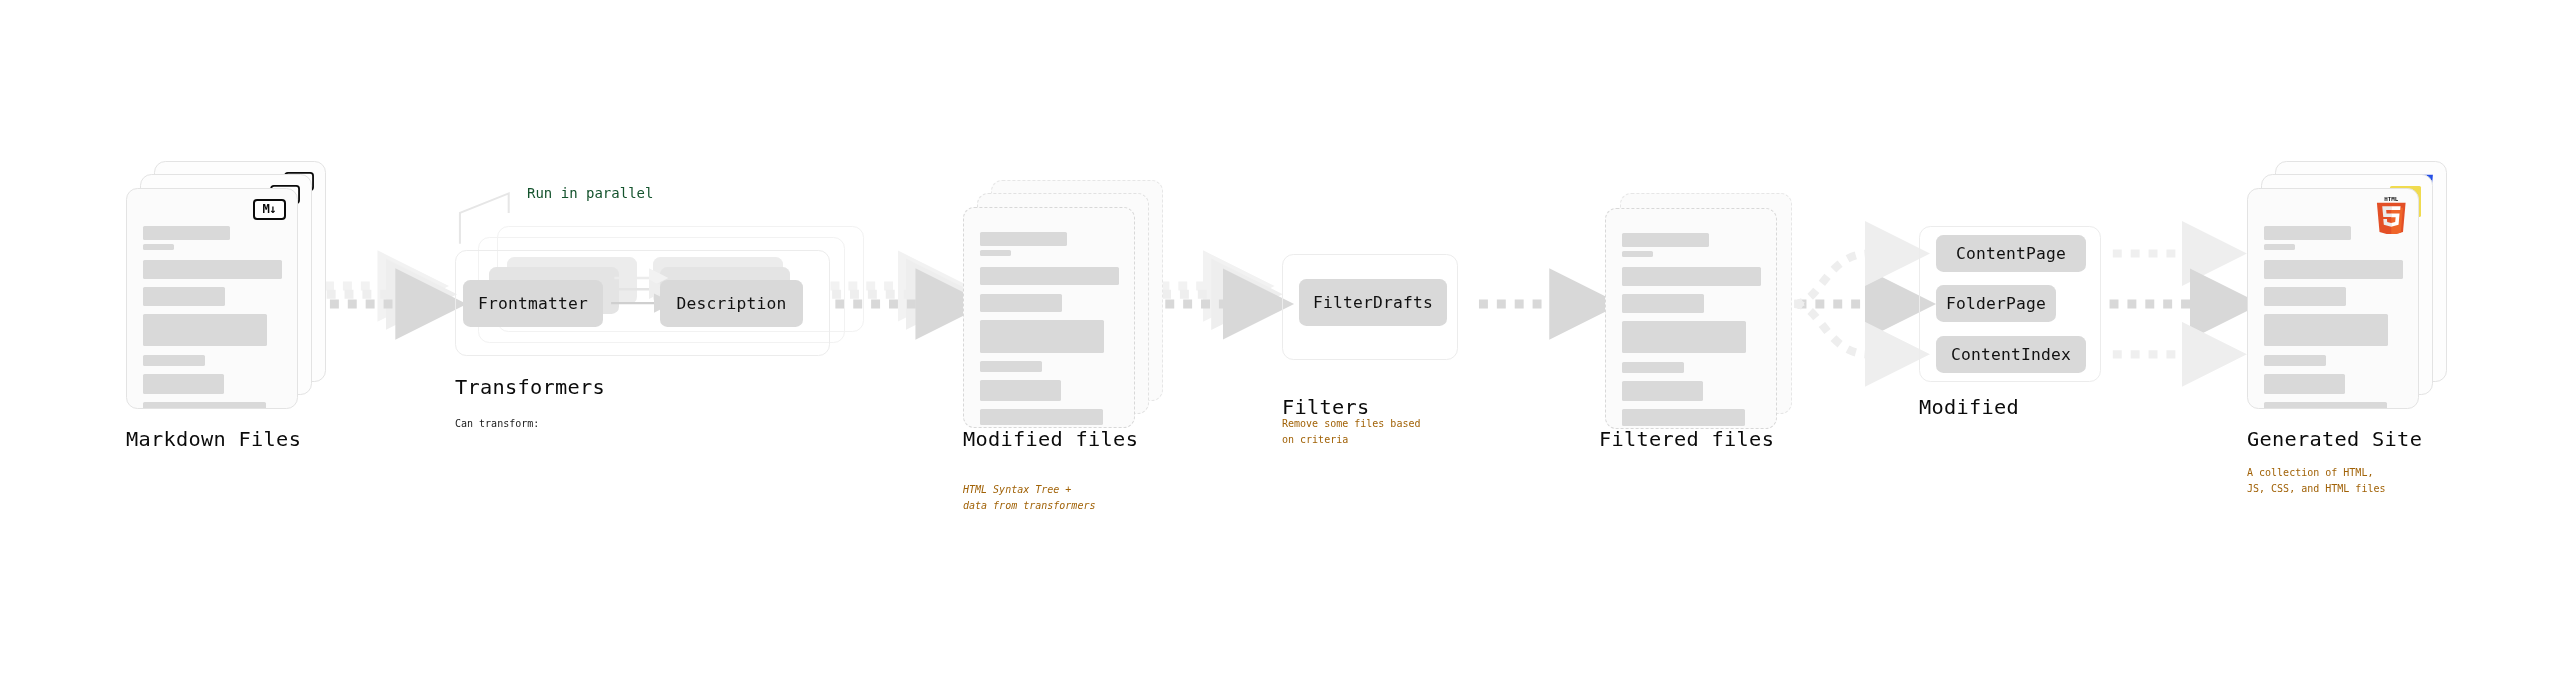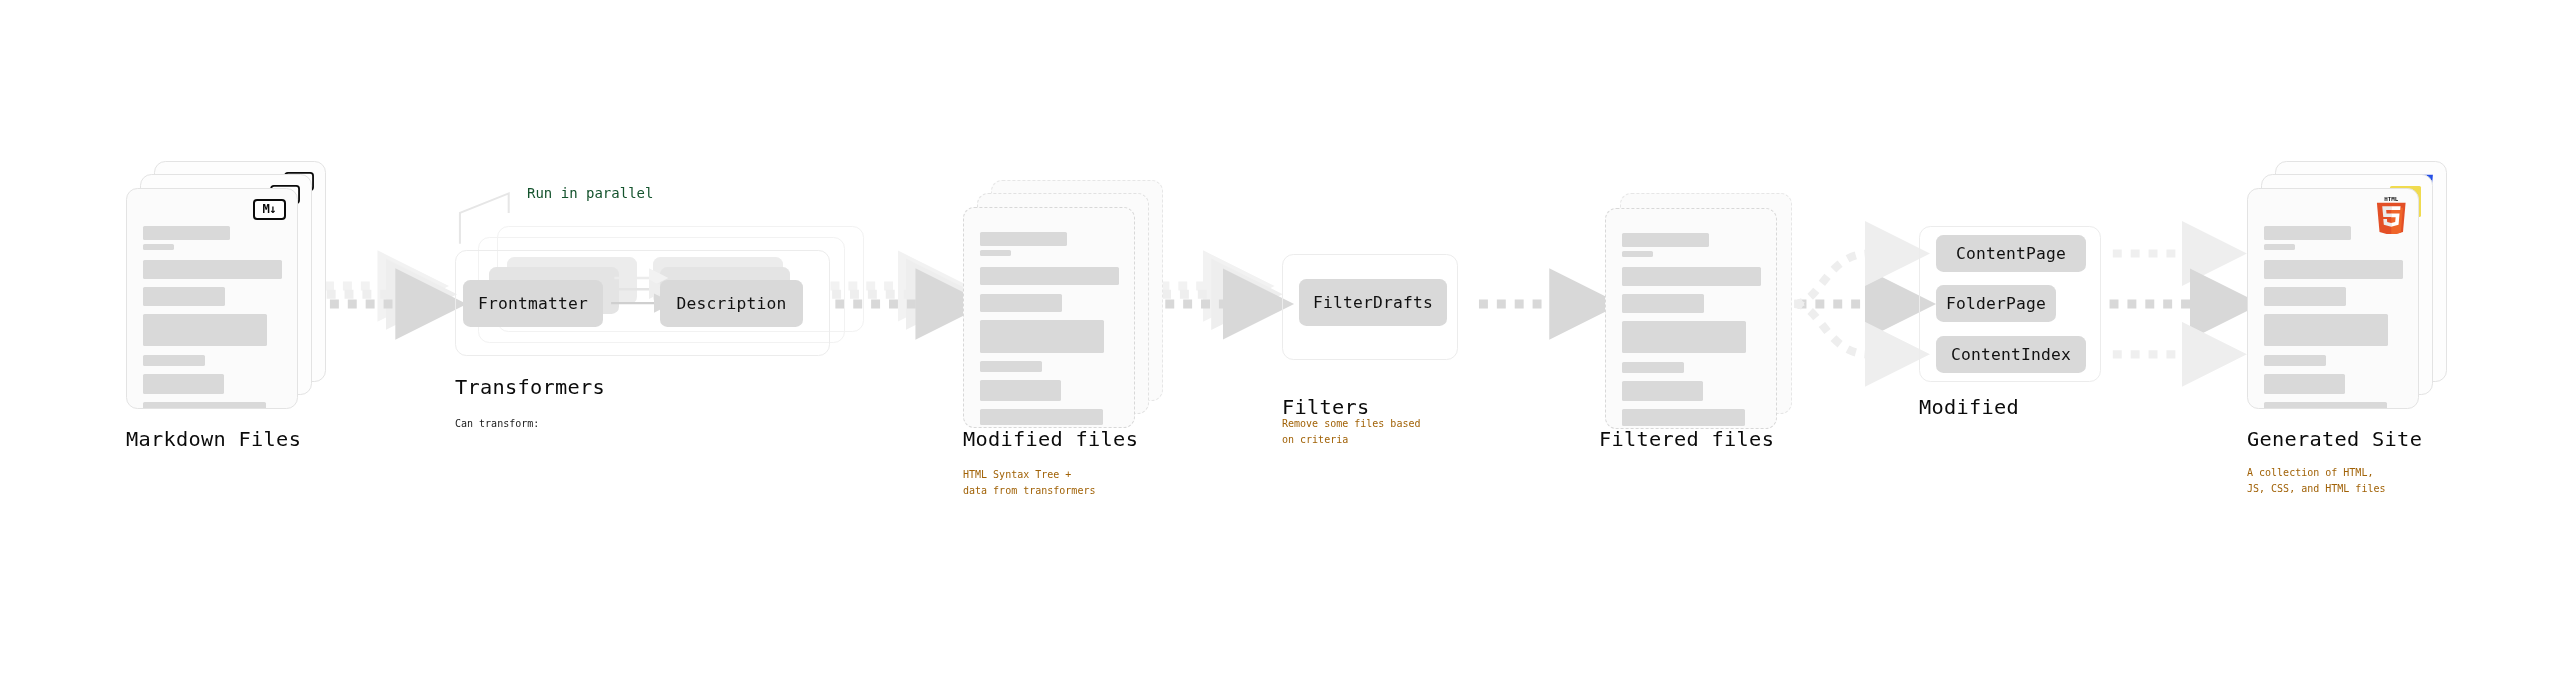--- a/index.html
+++ b/index.html
@@ -258,21 +258,21 @@
         <div class="sk p1"></div>
         <div class="sk p2"></div>
         <div class="sk p3"></div>
         <div class="sk p4"></div>
         <div class="sk p5"></div>
         <div class="sk p6"></div>
       </div>
     </div>
   </div>
   <div class="caption-title" style="left:963px; top:427px;">Modified files</div>
-  <div class="caption-desc" style="left:963px; top:467px;">HTML Syntax Tree +
+  <div class="caption-desc" style="left:963px; top:482px;font-style:italic;">HTML Syntax Tree +
 data from transformers</div>
 
   <div class="groupbox" style="left:1282px; top:254px; width:176px; height:106px;"></div>
   <div class="chip" style="left:1299px; top:279px; width:148px; height:47px;">FilterDrafts</div>
   <div class="caption-title" style="left:1282px; top:379px;margin-top:16px;">Filters</div>
   <div class="caption-desc" style="left:1282px; top:416px;">Remove some files based
 on criteria</div>
 
   <div class="card-stack" style="left:1605px; top:193px;">
     <div class="card dashed" style="left:15.4px; top:0px; border-color:#e6e6e6;"></div>

